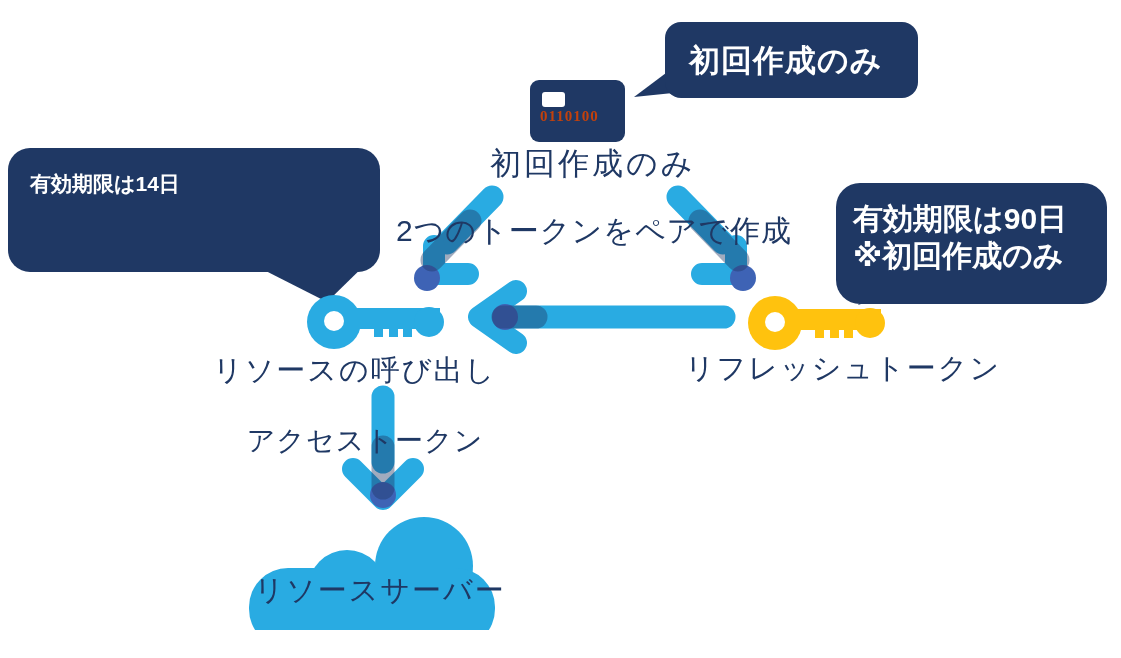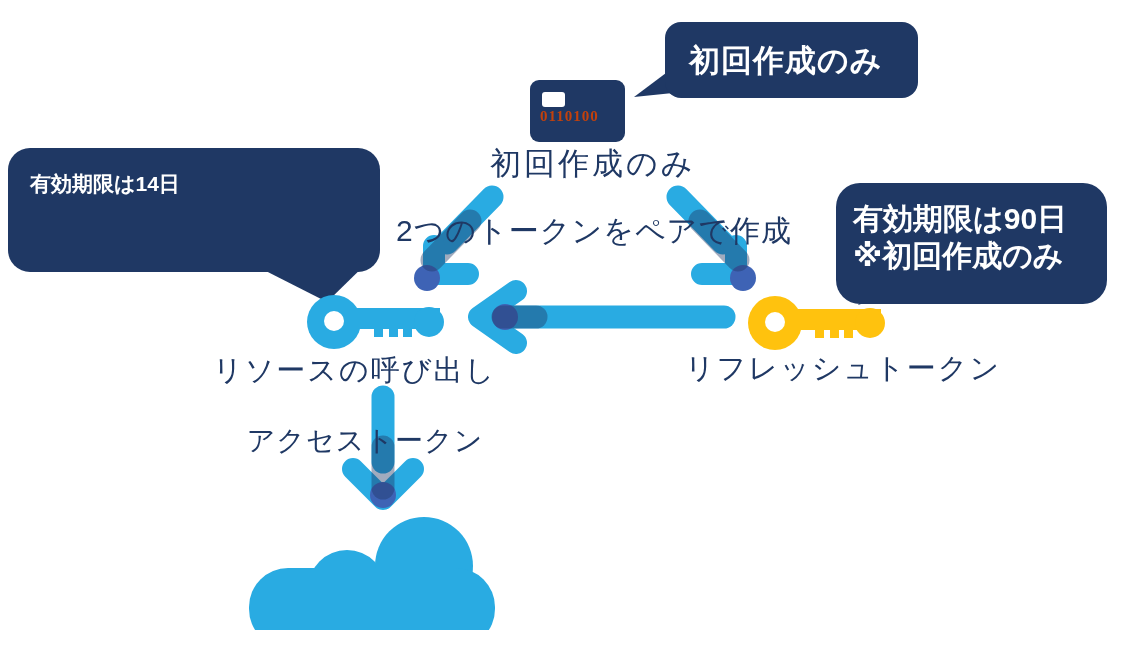--- a/index.html
+++ b/index.html
@@ -149,14 +149,15 @@
     <div>※初回作成のみ</div>
   </div>
 
   <div class="card-code">0110100</div>
 
   <div class="lbl lbl-auth">初回作成のみ</div>
   <div class="lbl lbl-pair">2つのトークンをペアで作成</div>
   <div class="lbl lbl-access">リソースの呼び出し</div>
   <div class="lbl lbl-refresh">リフレッシュトークン</div>
   <div class="lbl lbl-call">アクセストークン</div>
+  <div class="lbl lbl-server">リソースサーバー</div>
 
 </div>
 
 </body></html>

